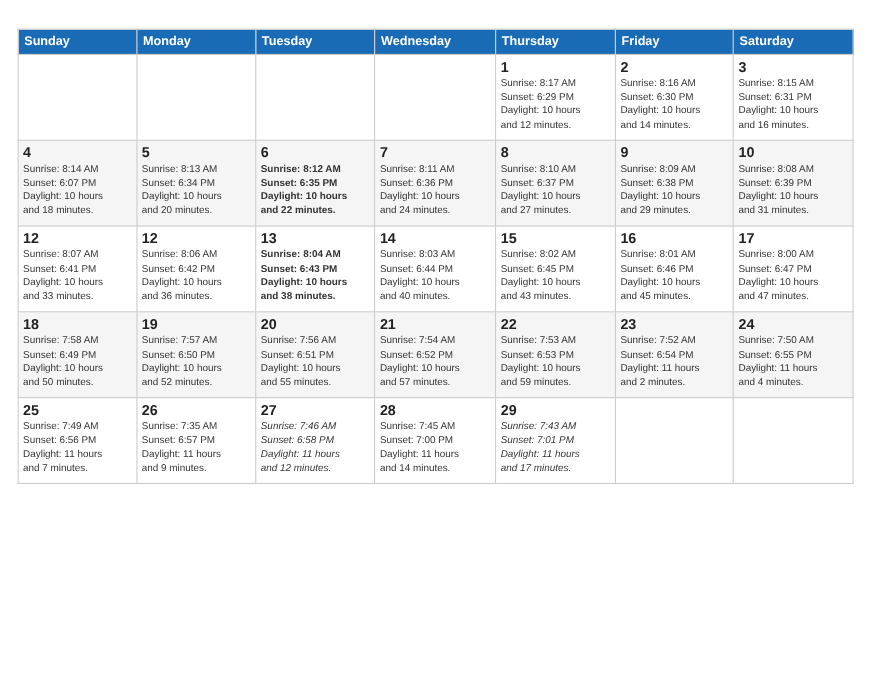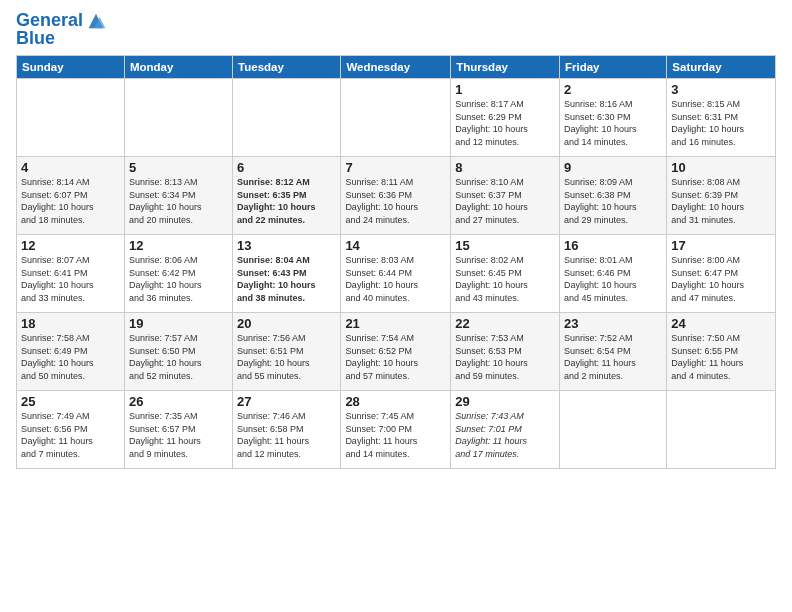--- a/index.html
+++ b/index.html
@@ -46,21 +46,21 @@
       line-height: 1.1;
     }
     .subtitle {
       font-size: 14px;
       color: #444;
       margin-top: 2px;
     }
     table {
       width: 100%;
       border-collapse: collapse;
-      margin-top: 6px;
+      margin-top: 16px;
     }
     th {
       background-color: #1a6bb5;
       color: #fff;
       font-size: 11.5px;
       font-weight: bold;
       text-align: left;
       padding: 5px 5px;
       border: 1px solid #ccc;
     }
@@ -89,40 +89,20 @@
       background: #f9f9f9;
     }
     tr:nth-child(odd) td { background: #ffffff; }
     tr:nth-child(even) td { background: #f5f5f5; }
     tr:first-child th { background: #1a6bb5; }
   </style>
 </head>
 <body>
 
 <div class="page">
-  <div class="header-top">
-    <div class="logo">
-      <div>
-        <div style="display:flex; align-items:center;">
-          <span class="logo-text">
-            <span class="logo-blue">General</span>
-          </span>
-          <svg class="logo-icon" viewBox="0 0 30 30" xmlns="http://www.w3.org/2000/svg">
-            <polygon points="5,25 15,5 25,25" fill="#1a6bb5" opacity="0.85"></polygon>
-            <polygon points="12,25 20,10 28,25" fill="#4a9de0" opacity="0.7"></polygon>
-          </svg>
-        </div>
-        <div style="font-size:18px; font-weight:bold; color:#1a6bb5; margin-top:-4px;">Blue</div>
-      </div>
-    </div>
-    <div class="title-block">
-      <div class="main-title"></div>
-      <div class="subtitle"></div>
-    </div>
-  </div>
 
   <table>
     <thead>
       <tr>
       <th>Sunday</th>
           <th>Monday</th>
           <th>Tuesday</th>
           <th>Wednesday</th>
           <th>Thursday</th>
           <th>Friday</th>
@@ -320,21 +300,21 @@
           </td>
           <td>
             <span class="day-num">26</span>
             <div class="day-info" style="white-space: pre-line;">Sunrise: 7:35 AM
 Sunset: 6:57 PM
 Daylight: 11 hours
 and 9 minutes.</div>
           </td>
           <td>
             <span class="day-num">27</span>
-            <div class="day-info" style="white-space: pre-line;">Sunrise: 7:46 AM
+            <div class="day-info" style="white-space: pre-line; font-style: italic;">Sunrise: 7:46 AM
 Sunset: 6:58 PM
 Daylight: 11 hours
 and 12 minutes.</div>
           </td>
           <td>
             <span class="day-num">28</span>
             <div class="day-info" style="white-space: pre-line;">Sunrise: 7:45 AM
 Sunset: 7:00 PM
 Daylight: 11 hours
 and 14 minutes.</div>

